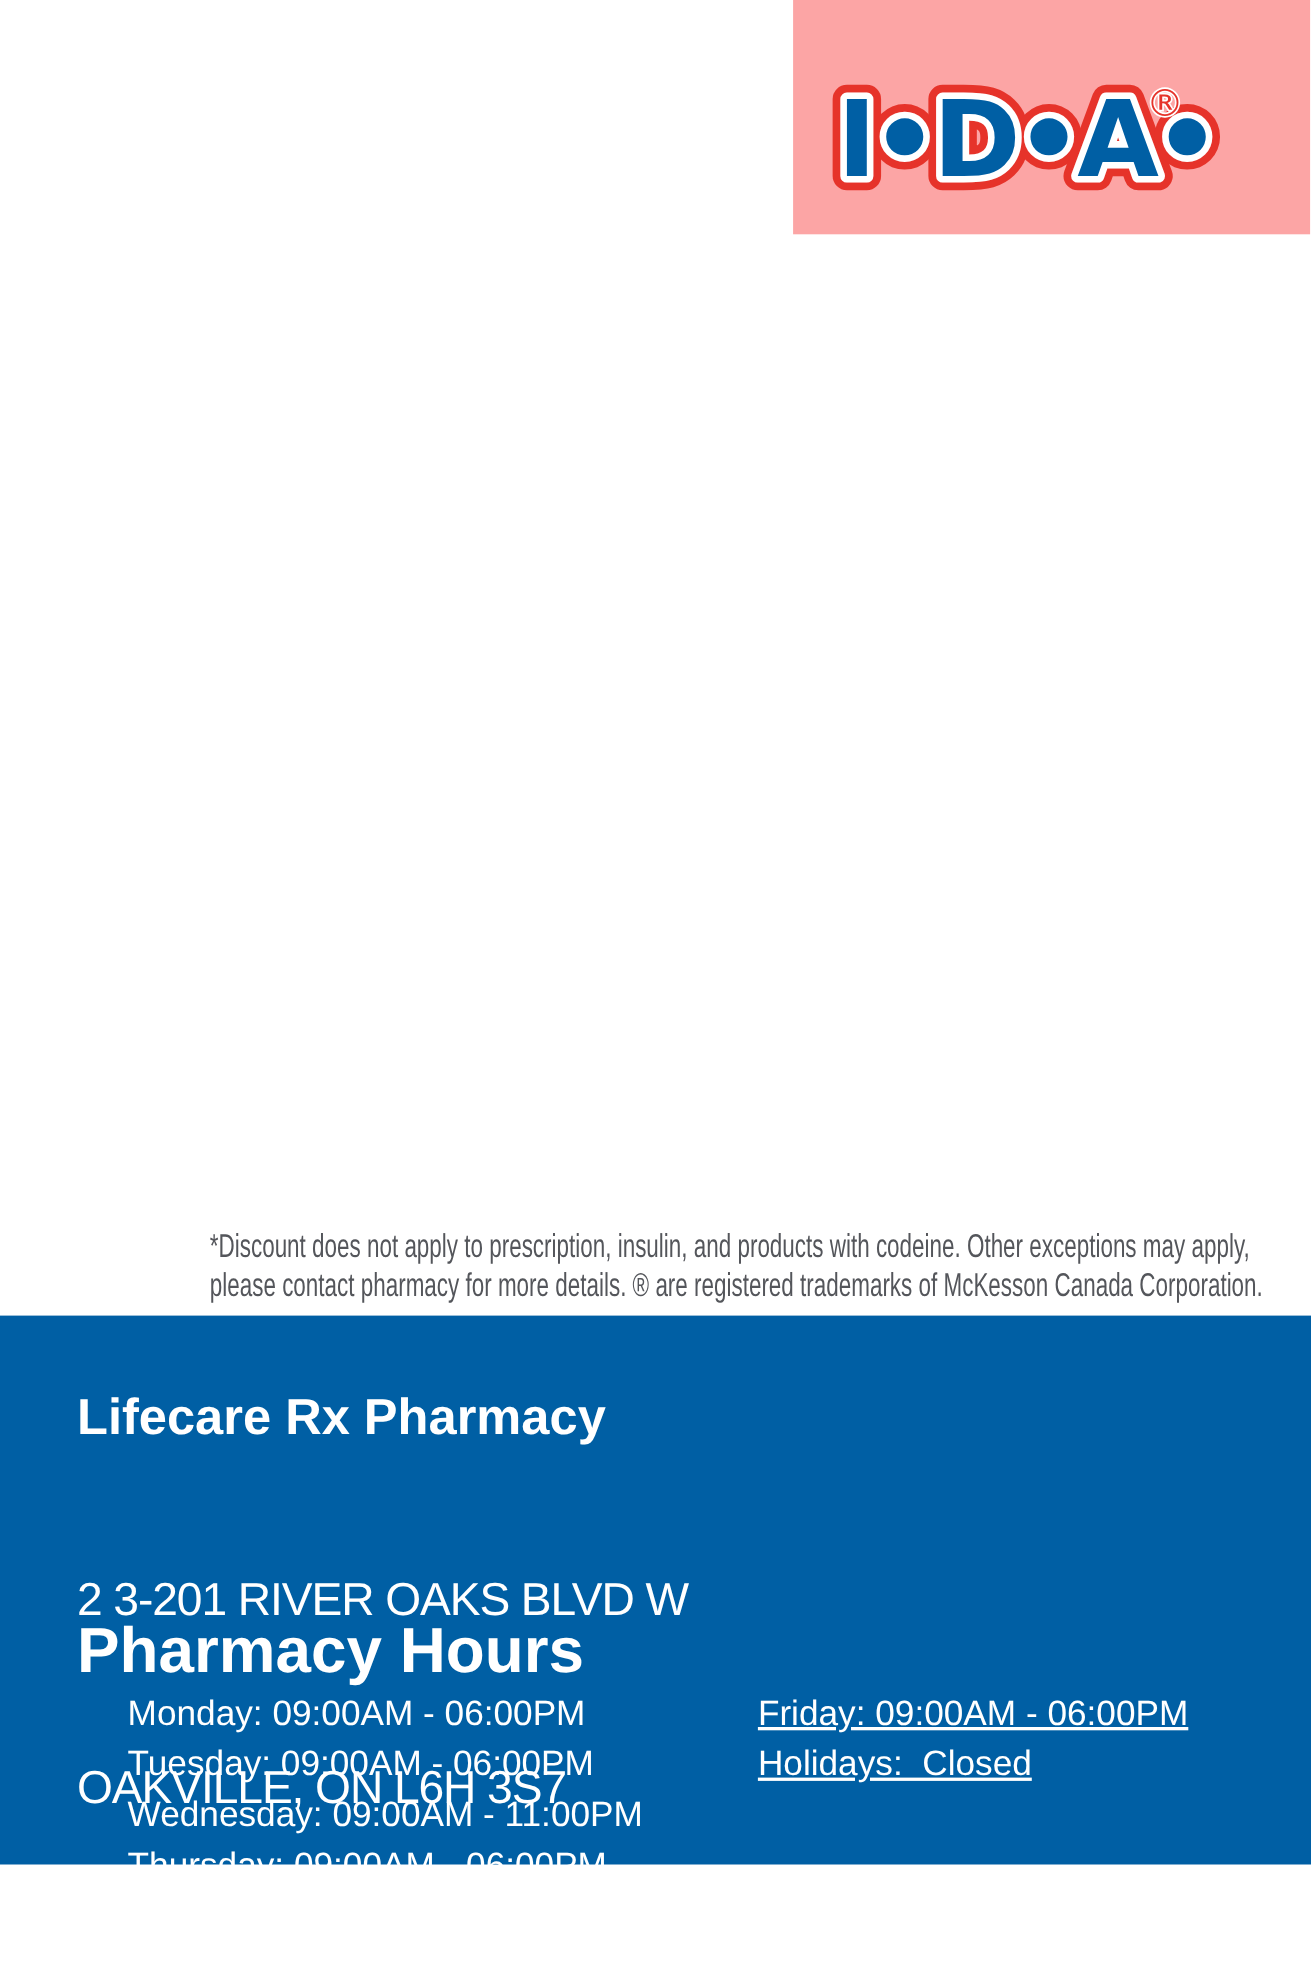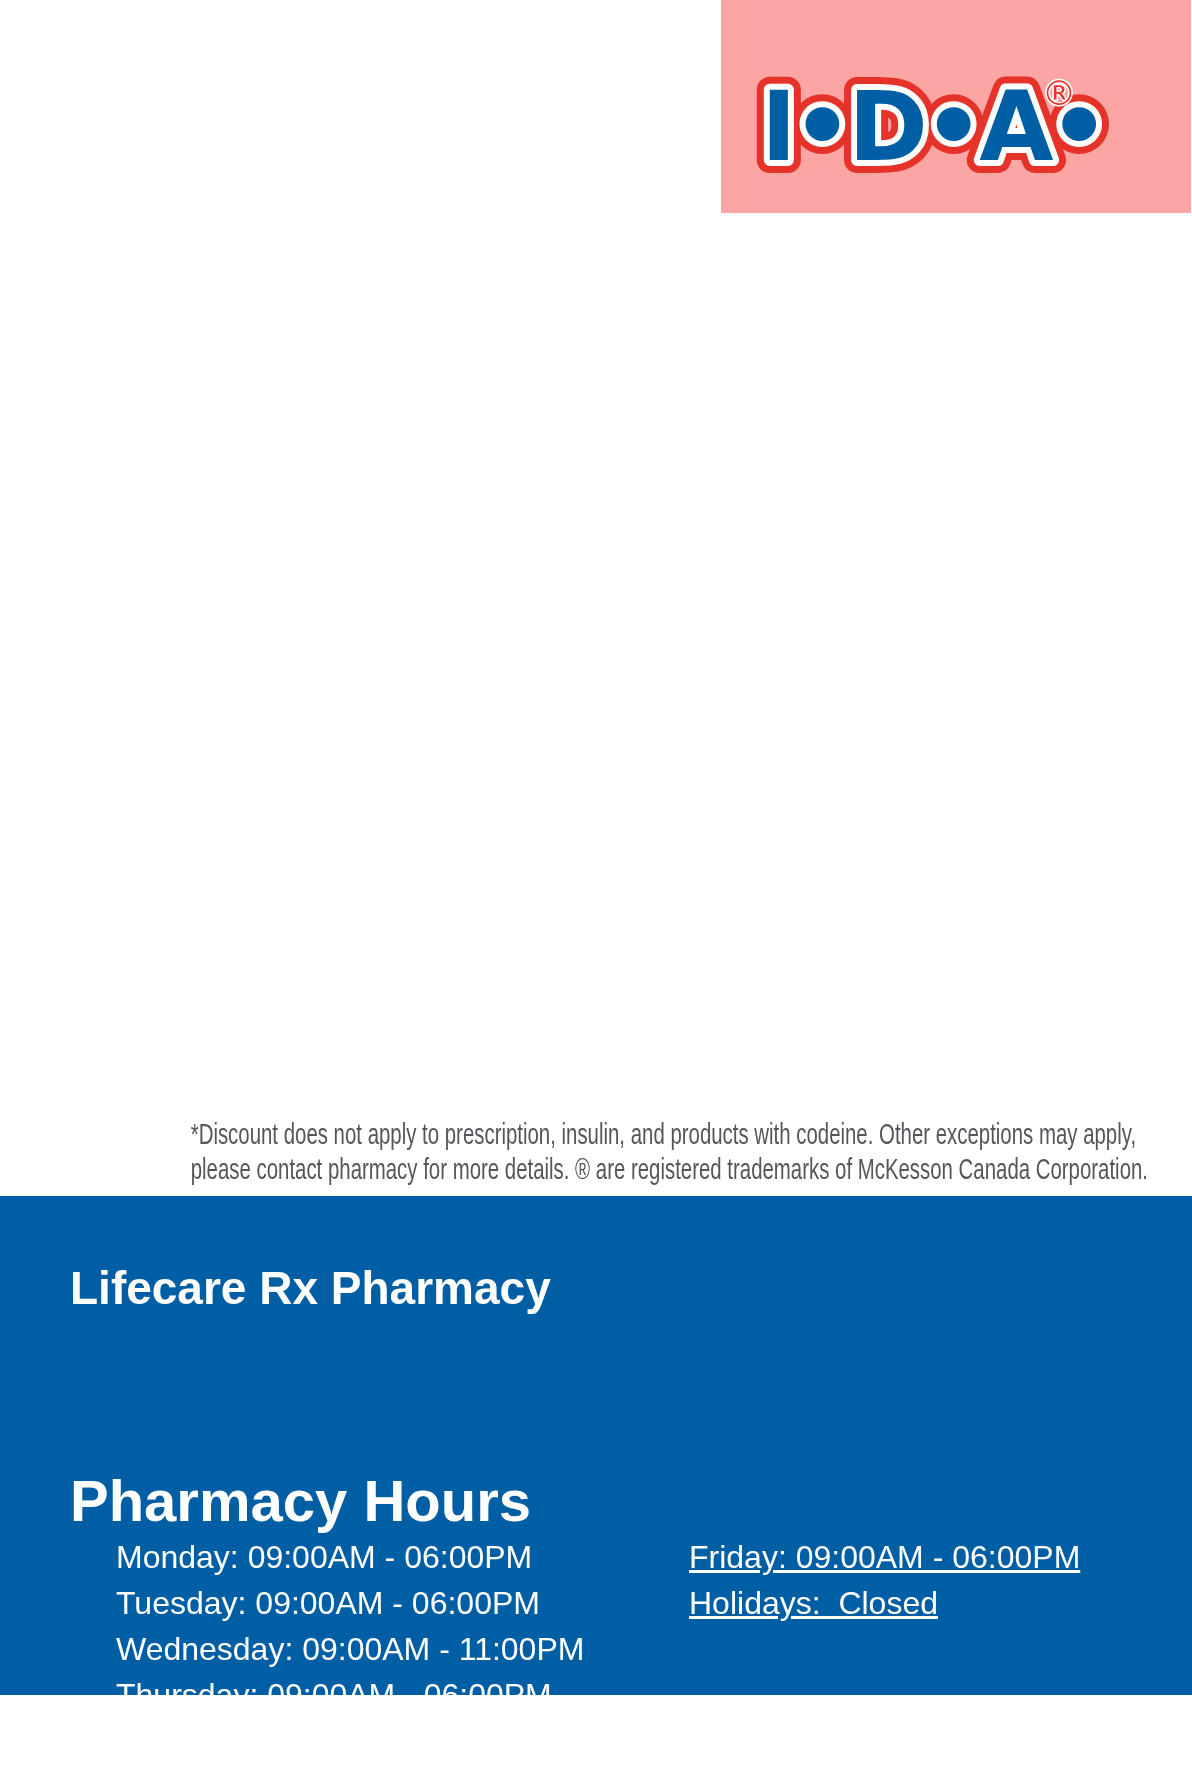--- a/index.html
+++ b/index.html
@@ -98,20 +98,24 @@
   </div>
 
   <div class="disclaimer">
     <span class="disclaimer-line">*Discount does not apply to prescription, insulin, and products with codeine. Other exceptions may apply,</span>
     <span class="disclaimer-line">please contact pharmacy for more details. ® are registered trademarks of McKesson Canada Corporation.</span>
   </div>
 
   <div class="footer">
     <div class="store-name">Lifecare Rx Pharmacy</div>
 
+    <div class="address">
+      <div>2 3-201 RIVER OAKS BLVD W</div>
+      <div>OAKVILLE, ON L6H 3S7</div>
+    </div>
 
     <div class="hours-heading">Pharmacy Hours</div>
 
     <div class="hours-col hours-col-left">
       <div class="hours-row">Monday: 09:00AM - 06:00PM</div>
       <div class="hours-row">Tuesday: 09:00AM - 06:00PM</div>
       <div class="hours-row">Wednesday: 09:00AM - 11:00PM</div>
       <div class="hours-row">Thursday: 09:00AM - 06:00PM</div>
     </div>
 

